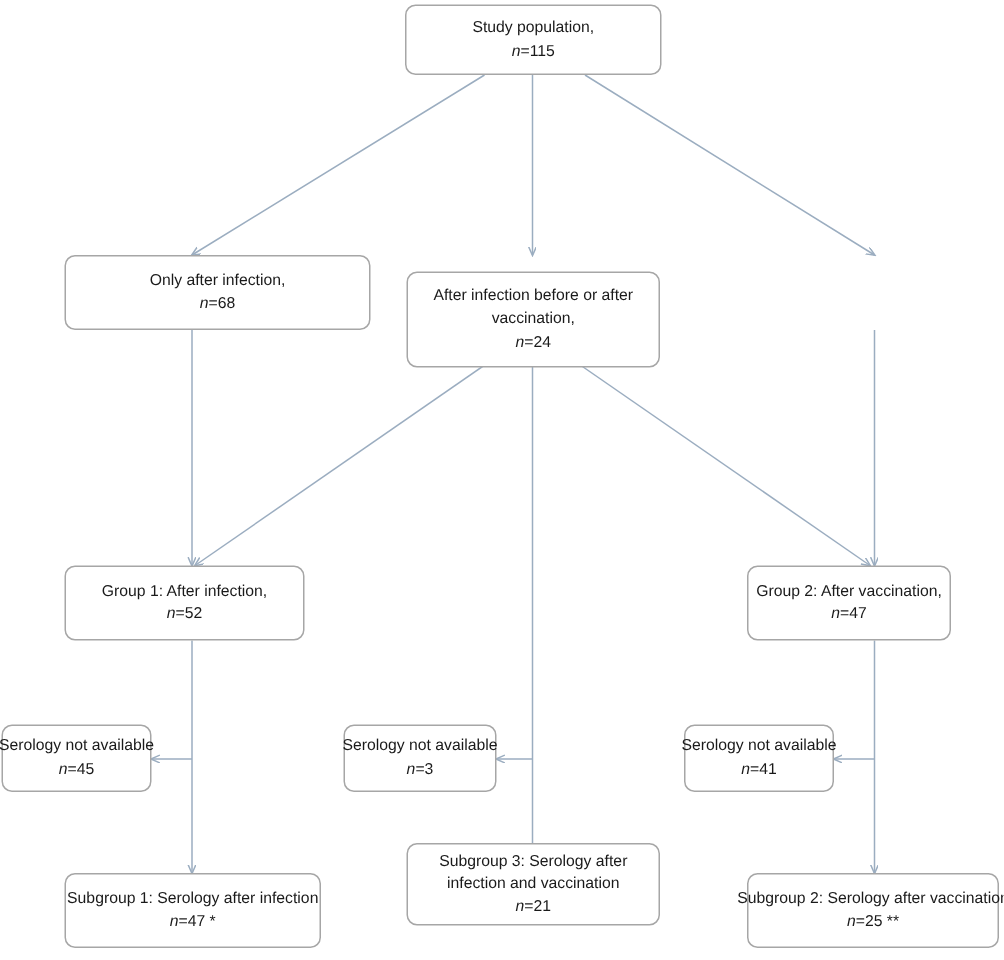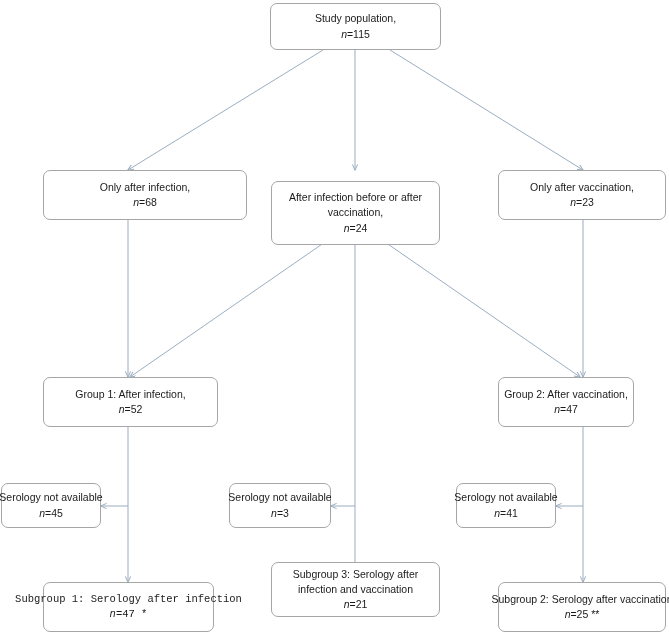--- a/index.html
+++ b/index.html
@@ -82,26 +82,22 @@
     <span class="ln">Only after infection,</span>
     <span class="nn"><i>n</i><span>=68</span></span>
   </div>
 
   <div class="node" style="left:271px;top:181px;width:169px;height:64px;">
     <span class="ln">After infection before or after</span>
     <span class="ln">vaccination,</span>
     <span class="nn"><i>n</i><span>=24</span></span>
   </div>
 
-  <div class="node" style="left:498px;top:170px;width:168px;height:50px;">
-    <span class="ln">Only after vaccination,</span>
-    <span class="nn"><i>n</i><span>=23</span></span>
-  </div>
 
-  <div class="node" style="left:43px;top:377px;width:175px;height:50px;">
+  <div class="node" style="left:43px;top:377px;width:160px;height:50px;">
     <span class="ln">Group 1: After infection,</span>
     <span class="nn"><i>n</i><span>=52</span></span>
   </div>
 
   <div class="node" style="left:498px;top:377px;width:136px;height:50px;">
     <span class="ln">Group 2: After vaccination,</span>
     <span class="nn"><i>n</i><span>=47</span></span>
   </div>
 
   <div class="node" style="left:1px;top:483px;width:100px;height:45px;">
@@ -112,21 +108,21 @@
   <div class="node" style="left:229px;top:483px;width:102px;height:45px;">
     <span class="ln">Serology not available</span>
     <span class="nn"><i>n</i><span>=3</span></span>
   </div>
 
   <div class="node" style="left:456px;top:483px;width:100px;height:45px;">
     <span class="ln">Serology not available</span>
     <span class="nn"><i>n</i><span>=41</span></span>
   </div>
 
-  <div class="node" style="left:43px;top:582px;width:171px;height:50px;font-family:Liberation Mono, monospace;">
+  <div class="node" style="left:43px;top:582px;width:171px;height:50px;">
     <span class="ln">Subgroup 1: Serology after infection</span>
     <span class="nn"><i>n</i><span>=47 *</span></span>
   </div>
 
   <div class="node" style="left:271px;top:562px;width:169px;height:55px;">
     <span class="ln">Subgroup 3: Serology after</span>
     <span class="ln">infection and vaccination</span>
     <span class="nn"><i>n</i><span>=21</span></span>
   </div>
 

